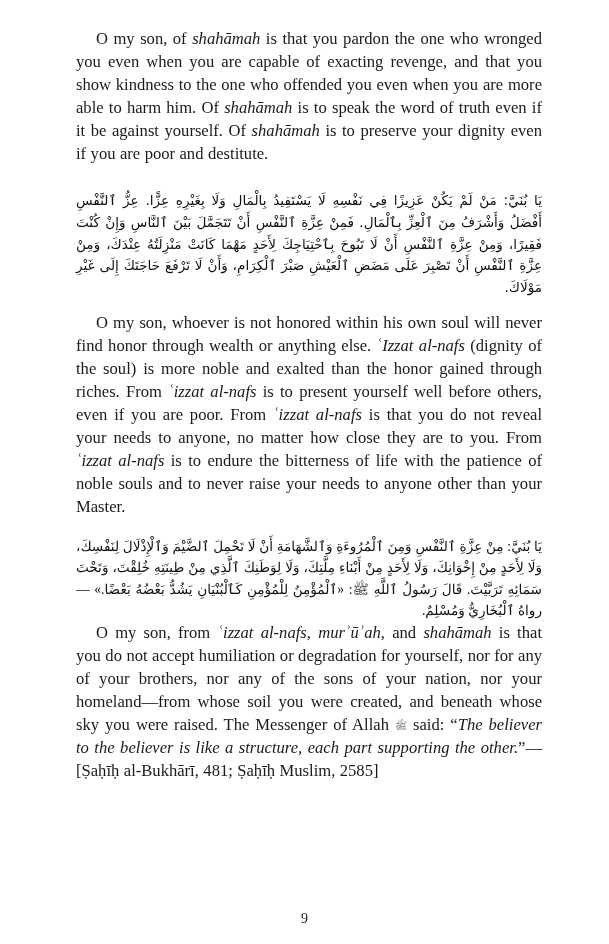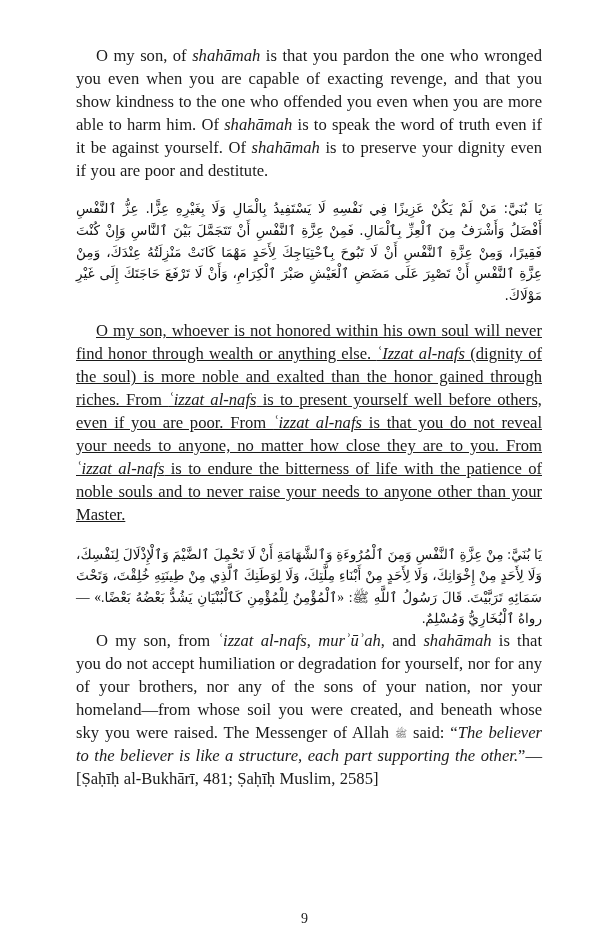--- a/index.html
+++ b/index.html
@@ -10,21 +10,21 @@
     body {
       width: 609px;
       height: 944px;
       position: relative;
       overflow: hidden;
       color: #1a1a1a;
     }
     .page {
       position: absolute;
       left: 76px;
-      top: 45px;
+      top: 28px;
       width: 466px;
     }
     .en {
       font-family: "Liberation Serif", "DejaVu Serif", serif;
       font-size: 16.6px;
       line-height: 22.9px;
       text-align: justify;
       text-indent: 20px;
       margin: 0;
       letter-spacing: 0;
@@ -34,22 +34,22 @@
     .ar {
       font-family: "DejaVu Sans", sans-serif;
       font-size: 13.6px;
       line-height: 21.6px;
       direction: rtl;
       text-align: justify;
       margin: 0;
       color: #111;
     }
     #p1 { margin-top: 0; }
-    #ar1 { margin-top: 16px; }
-    #p2 { margin-top: 14px; text-decoration: underline; }
+    #ar1 { margin-top: 25px; }
+    #p2 { margin-top: 14px; }
     #ar2 { margin-top: 17px; font-family: Liberation Serif, serif; }
     #p3 { }
     .page-number {
       position: absolute;
       left: 0;
       width: 609px;
       top: 911px;
       text-align: center;
       font-family: "Liberation Serif", serif;
       font-size: 14px;

